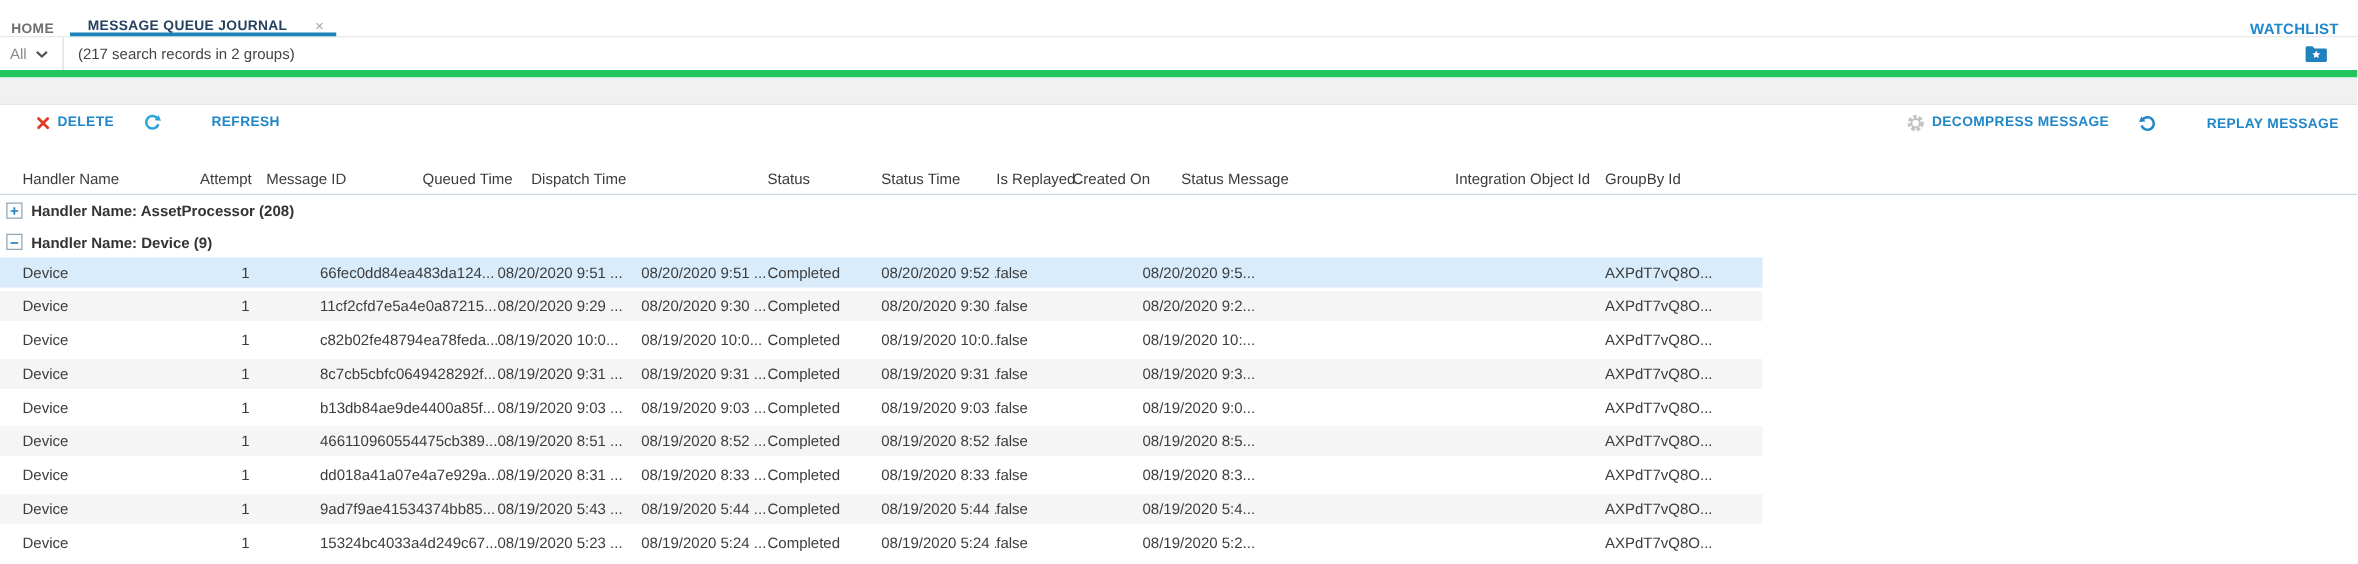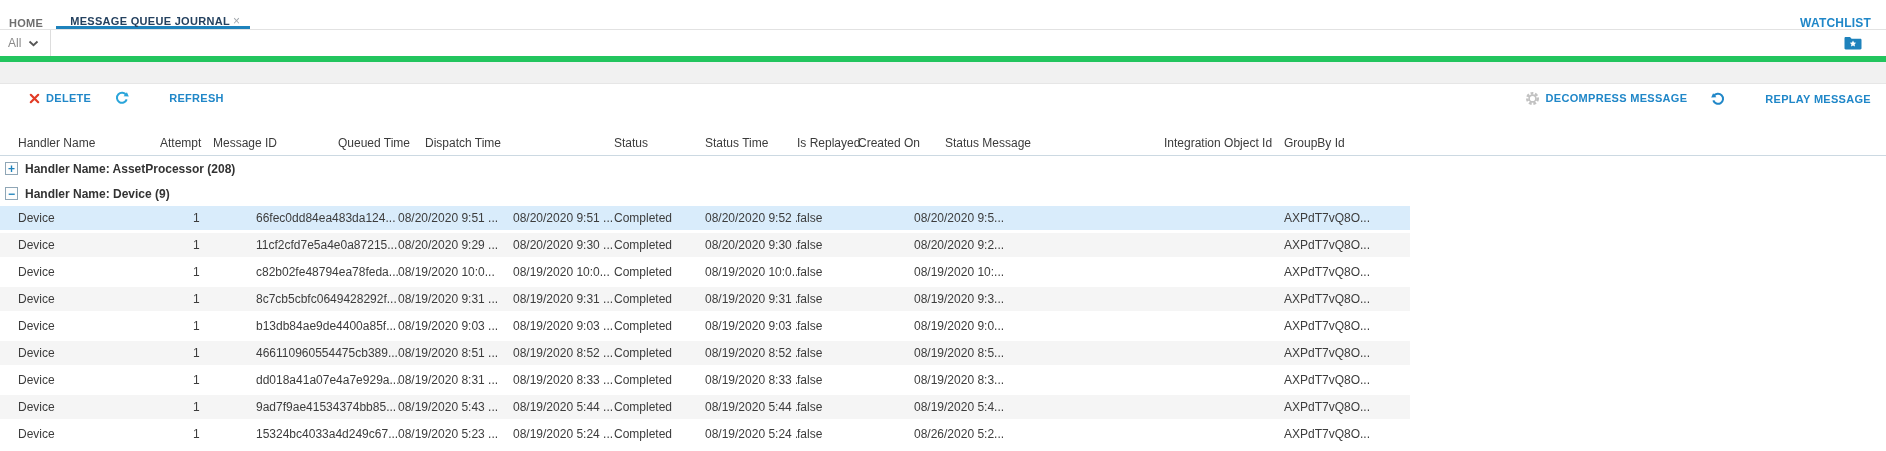--- a/index.html
+++ b/index.html
@@ -5,21 +5,21 @@
   * { box-sizing: border-box; }
   html,body { margin:0; padding:0; }
   body {
     width:1886px; height:451px; overflow:hidden;
     background:#fff; font-family:"Liberation Sans", sans-serif;
   }
   
   .tabbar { height:14px; border-bottom:1px solid #e2e2e2; display:flex; align-items:stretch; background:#fff;margin-top:16px; }
   .tab { display:flex; align-items:center; font-size:11px; font-weight:700; letter-spacing:.3px; cursor:pointer; }
   .tab-home { color:#6e6e6e; padding:0 13px 0 9px; }
-  .tab-active { color:#24415f; padding:0 10px 0 14px; border-bottom:3px solid #1e82bc; gap:3px; }
+  .tab-active { color:#24415f; padding:0 10px 0 14px; border-bottom:3px solid #1e82bc; gap:22px; }
   .close-x { color:#a0a6ab; font-size:12px; font-weight:400; line-height:1; }
   .watchlist { margin-left:auto; display:flex; align-items:center; padding-right:15px; color:#2087c8; font-size:12px; font-weight:700; letter-spacing:.2px; cursor:pointer; }
   
   .filterbar { height:32px; border-bottom:6px solid #22c55e; display:flex; align-items:stretch; background:#fff; }
   .all-dd { display:flex; align-items:center; gap:7px; padding:0 11px 0 8px; border-right:1px solid #dddddd; color:#8a8a8a; font-size:12px; cursor:pointer; }
   .summary { display:flex; align-items:center; margin-left:11px; color:#444; font-size:12px; }
   .folder-btn { margin-left:auto; display:flex; align-items:center; padding-right:24px; cursor:pointer; }
   
   .grayband { height:22px; background:#f1f1f1; border-bottom:1px solid #e6e6e6; }
   
@@ -63,20 +63,21 @@
   </div>
 </div>
 
 <div class="filterbar">
   <div class="all-dd">
     <span>All</span>
     <svg class="chev" width="11" height="7" viewBox="0 0 11 7">
         <polyline points="1.5,1.5 5.5,5.2 9.5,1.5" fill="none" stroke="#555" stroke-width="1.8"></polyline>
       </svg>
   </div>
+  <div class="summary">(217 search records in 2 groups)</div>
   <div class="folder-btn">
     <svg width="18" height="14" viewBox="0 0 18 14">
       <path d="M0.5 2.2 C0.5 1.5 1 1 1.7 1 H6 l1.6 1.8 h8.7 c0.7 0 1.2 0.5 1.2 1.2 v8.3 c0 0.7 -0.5 1.2 -1.2 1.2 H1.7 C1 13.5 0.5 13 0.5 12.3 Z" fill="#1e82bc"></path>
       <path d="M9 4.4 l1 2 2.2 0.3 -1.6 1.55 0.4 2.2 -2 -1.05 -2 1.05 0.4 -2.2 -1.6 -1.55 2.2 -0.3 z" fill="#ffffff"></path>
     </svg>
   </div>
 </div>
 
 <div class="grayband"></div>
 
@@ -254,18 +255,18 @@
     </div>
     <div class="row cols">
       <div class="cell cell-handler_name">Device</div>
       <div class="cell cell-attempt">1</div>
       <div class="cell cell-message_id">15324bc4033a4d249c67...</div>
       <div class="cell cell-queued_time">08/19/2020 5:23 ...</div>
       <div class="cell cell-dispatch_time">08/19/2020 5:24 ...</div>
       <div class="cell cell-status">Completed</div>
       <div class="cell cell-status_time">08/19/2020 5:24 ...</div>
       <div class="cell cell-is_replayed">false</div>
-      <div class="cell cell-created_on">08/26/2020 5:2...</div>
+      <div class="cell cell-created_on">08/19/2020 5:2...</div>
       <div class="cell cell-status_message"></div>
       <div class="cell cell-integration_object_id"></div>
       <div class="cell cell-groupby_id">AXPdT7vQ8O...</div>
     </div>
   </div>
 
 </body></html>

